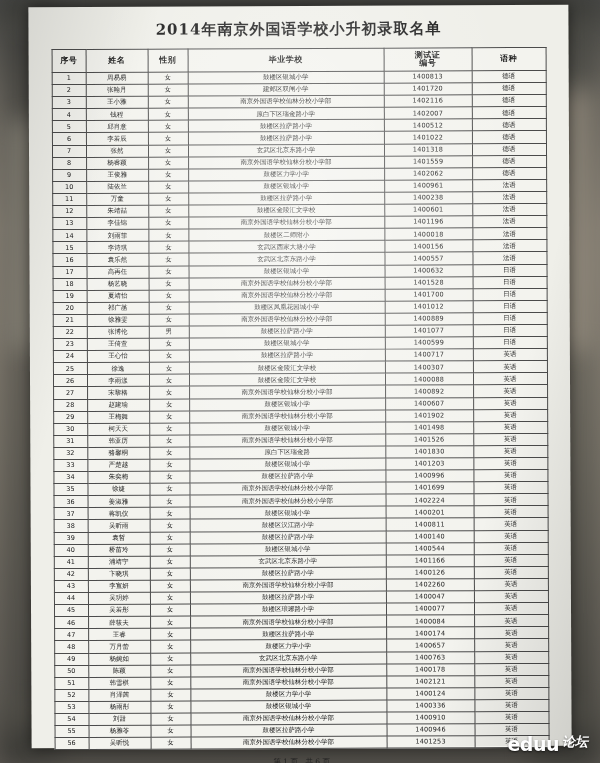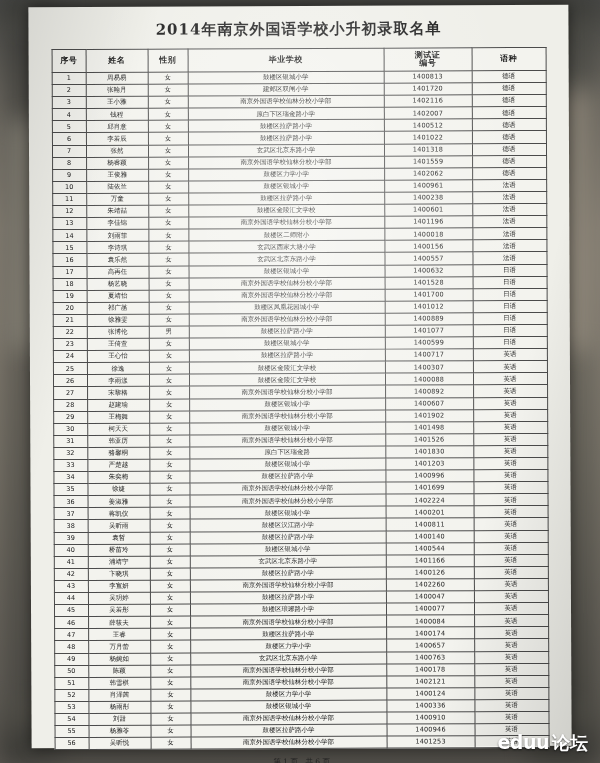--- a/index.html
+++ b/index.html
@@ -93,21 +93,21 @@
 
   
   .watermark{
     position:absolute;right:12px;bottom:8px;
     display:flex;align-items:flex-start;gap:3px;
     color:#ffffff;
     text-shadow:0 1px 2px rgba(0,0,0,.6);
     font-family:"DejaVu Sans","Liberation Sans",sans-serif;
   }
   .watermark .wm-main{font-size:19px;font-weight:bold;letter-spacing:-.5px;}
-  .watermark .wm-sub{font-size:18px;font-weight:bold;}
+  .watermark .wm-sub{font-size:13px;font-weight:bold;font-style:italic;}
 </style>
 </head>
 <body>
 
 <div id="scene">
   <div class="bg">
     <div class="blob b1"></div>
     <div class="blob b2"></div>
     <div class="blob b3"></div>
     <div class="blob b4"></div>

